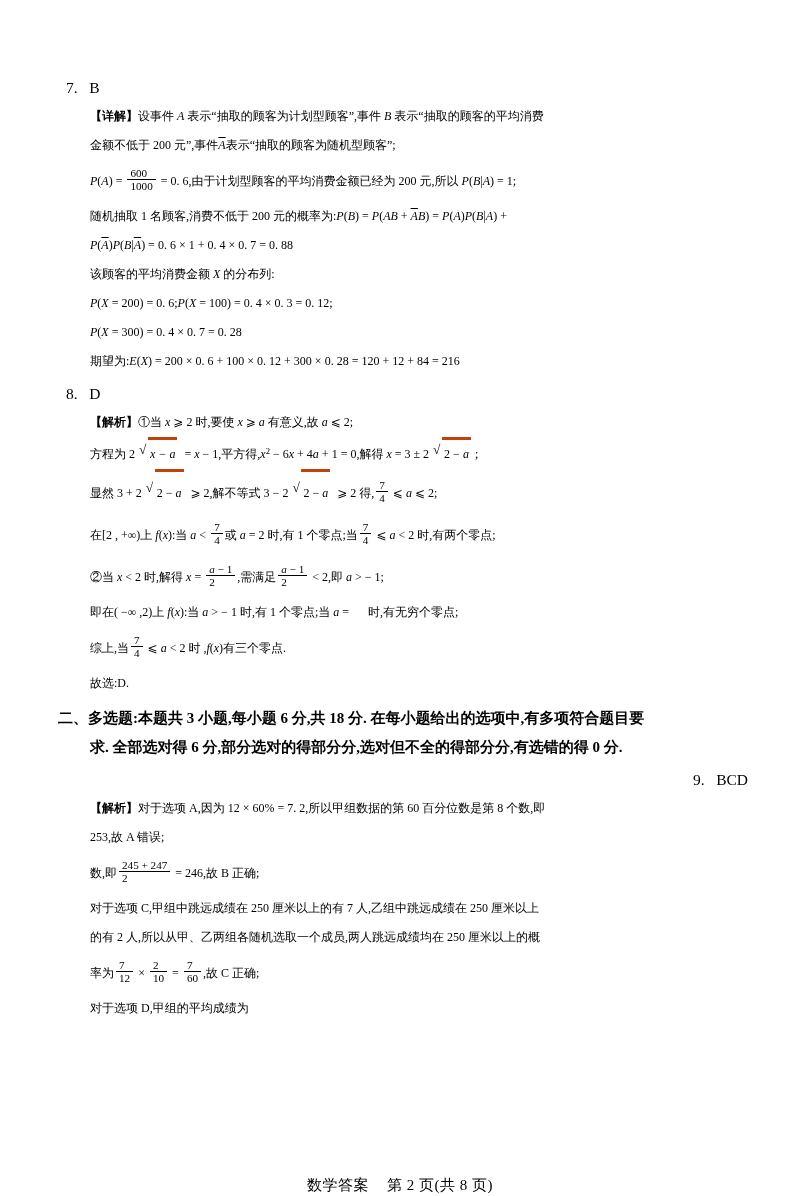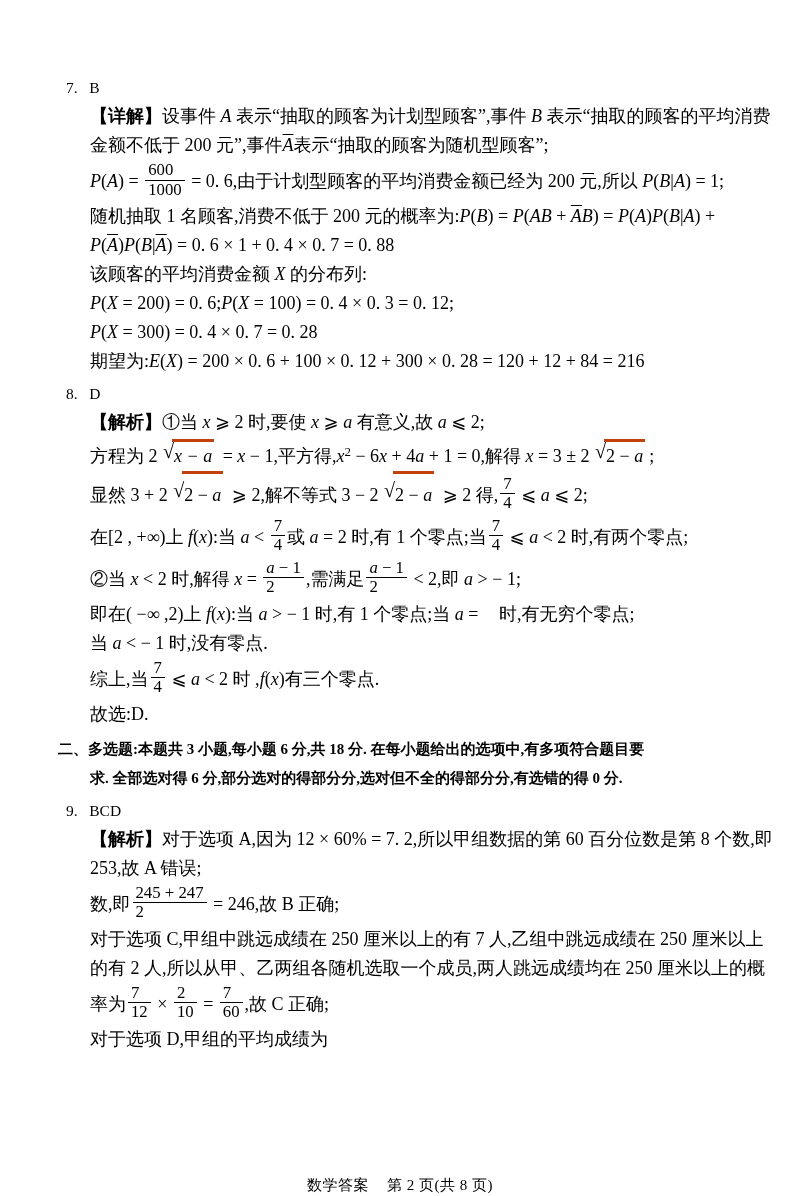--- a/index.html
+++ b/index.html
@@ -29,21 +29,21 @@
     left: 58px;
     top: 34px;
     width: 690px;
   }
   .qnum {
     font-size: 15.5px;
     line-height: 28px;
     margin-left: 8px;
   }
   .body-line {
-    font-size: 18px;
+    font-size: 12px;
     line-height: 29px;
     margin-left: 32px;
     white-space: nowrap;
   }
   .tall {
     line-height: 42px;
   }
   .bold {
     font-weight: bold;
   }
@@ -180,34 +180,31 @@
     </div>
     <div class="body-line tall">
       在[2 , +∞)上 <span class="it">f</span>(<span class="it">x</span>):当 <span class="it">a</span> &lt; <span class="frac"><span class="num">7</span><span class="den">4</span></span>或 <span class="it">a</span> = 2 时,有 1 个零点;当<span class="frac"><span class="num">7</span><span class="den">4</span></span> ⩽ <span class="it">a</span> &lt; 2 时,有两个零点;
     </div>
     <div class="body-line tall">
       ②当 <span class="it">x</span> &lt; 2 时,解得 <span class="it">x</span> = <span class="frac"><span class="num"><span class="it">a</span> − 1</span><span class="den">2</span></span>,需满足<span class="frac"><span class="num"><span class="it">a</span> − 1</span><span class="den">2</span></span> &lt; 2,即 <span class="it">a</span> &gt; − 1;
     </div>
     <div class="body-line">
       即在( −∞ ,2)上 <span class="it">f</span>(<span class="it">x</span>):当 <span class="it">a</span> &gt; − 1 时,有 1 个零点;当 <span class="it">a</span> = <span class="scribble"></span>时,有无穷个零点;
     </div>
-    <div class="body-line">
-      当 <span class="it">a</span> &lt; − 1 时,没有零点.
-    </div>
     <div class="body-line tall">
       综上,当<span class="frac"><span class="num">7</span><span class="den">4</span></span> ⩽ <span class="it">a</span> &lt; 2 时 ,<span class="it">f</span>(<span class="it">x</span>)有三个零点.
     </div>
     <div class="body-line">
       故选:D.
     </div>
 
     <div class="section-head" style="margin-top:6px;">二、多选题:本题共 3 小题,每小题 6 分,共 18 分. 在每小题给出的选项中,有多项符合题目要</div>
     <div class="section-head sec-line2">求. 全部选对得 6 分,部分选对的得部分分,选对但不全的得部分分,有选错的得 0 分.</div>
 
-    <div class="qnum" style="margin-top:4px;">
+    <div class="qnum" style="margin-top:4px;text-align:right;">
       <span>9.</span>
       &nbsp;&nbsp;<span>BCD</span>
     </div>
 
     <div class="body-line">
       <span class="bold">【解析】</span>对于选项 A,因为 12 × 60% = 7. 2,所以甲组数据的第 60 百分位数是第 8 个数,即
     </div>
     <div class="body-line">
       253,故 A 错误;
     </div>

